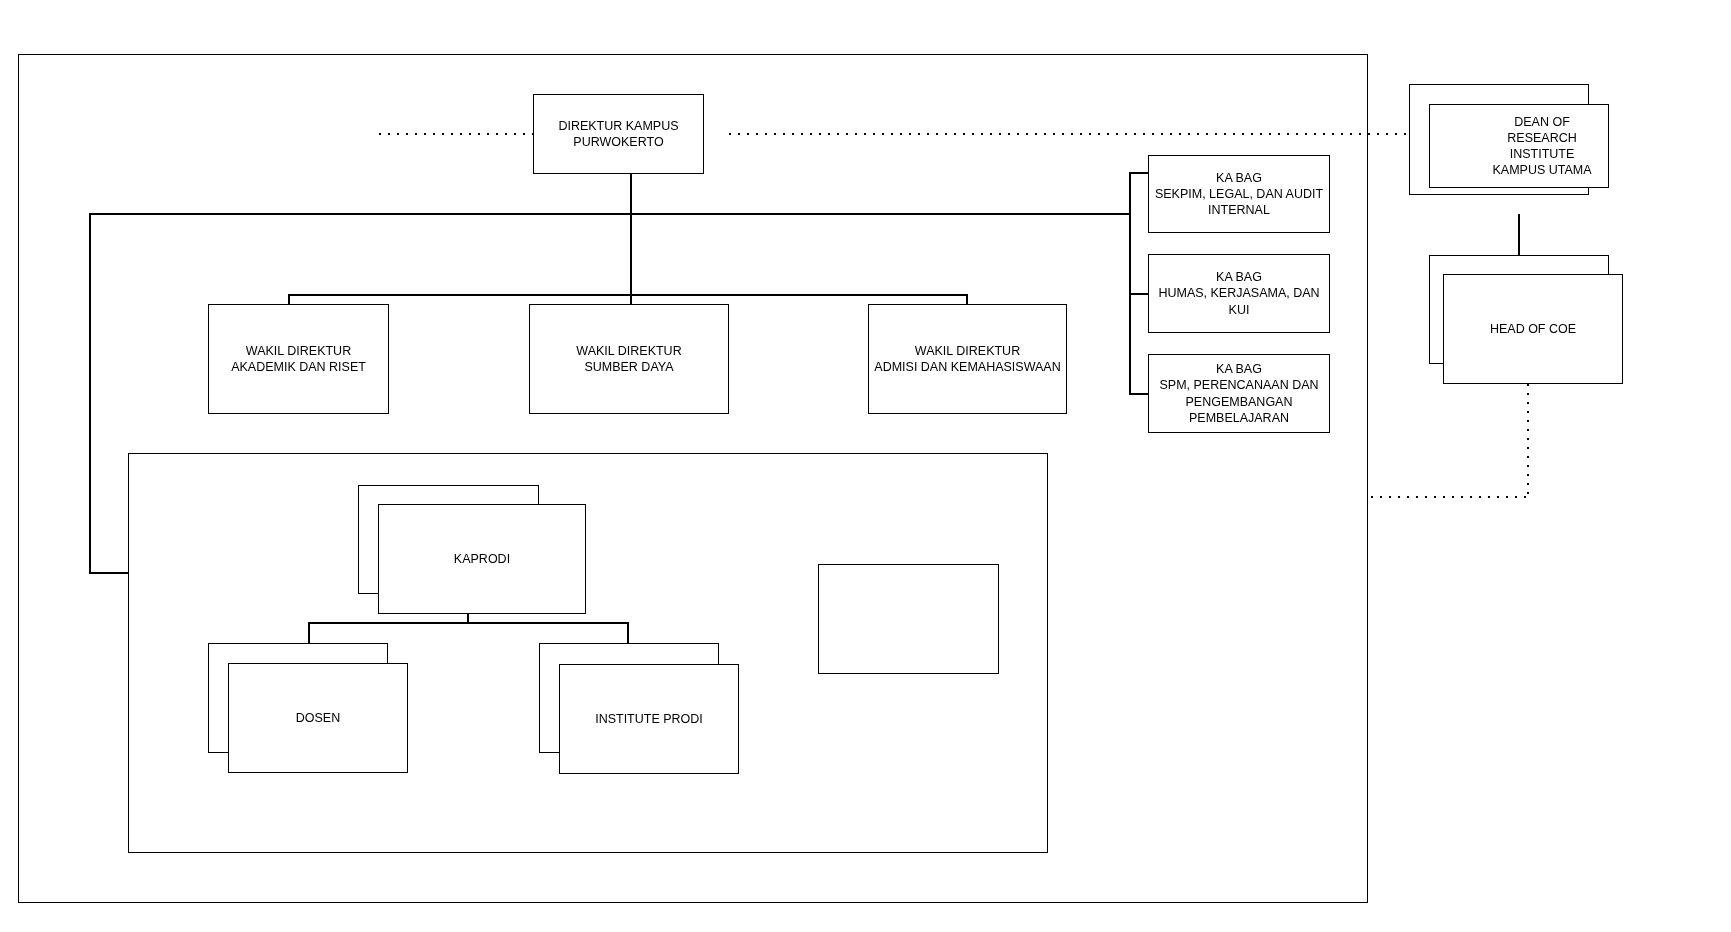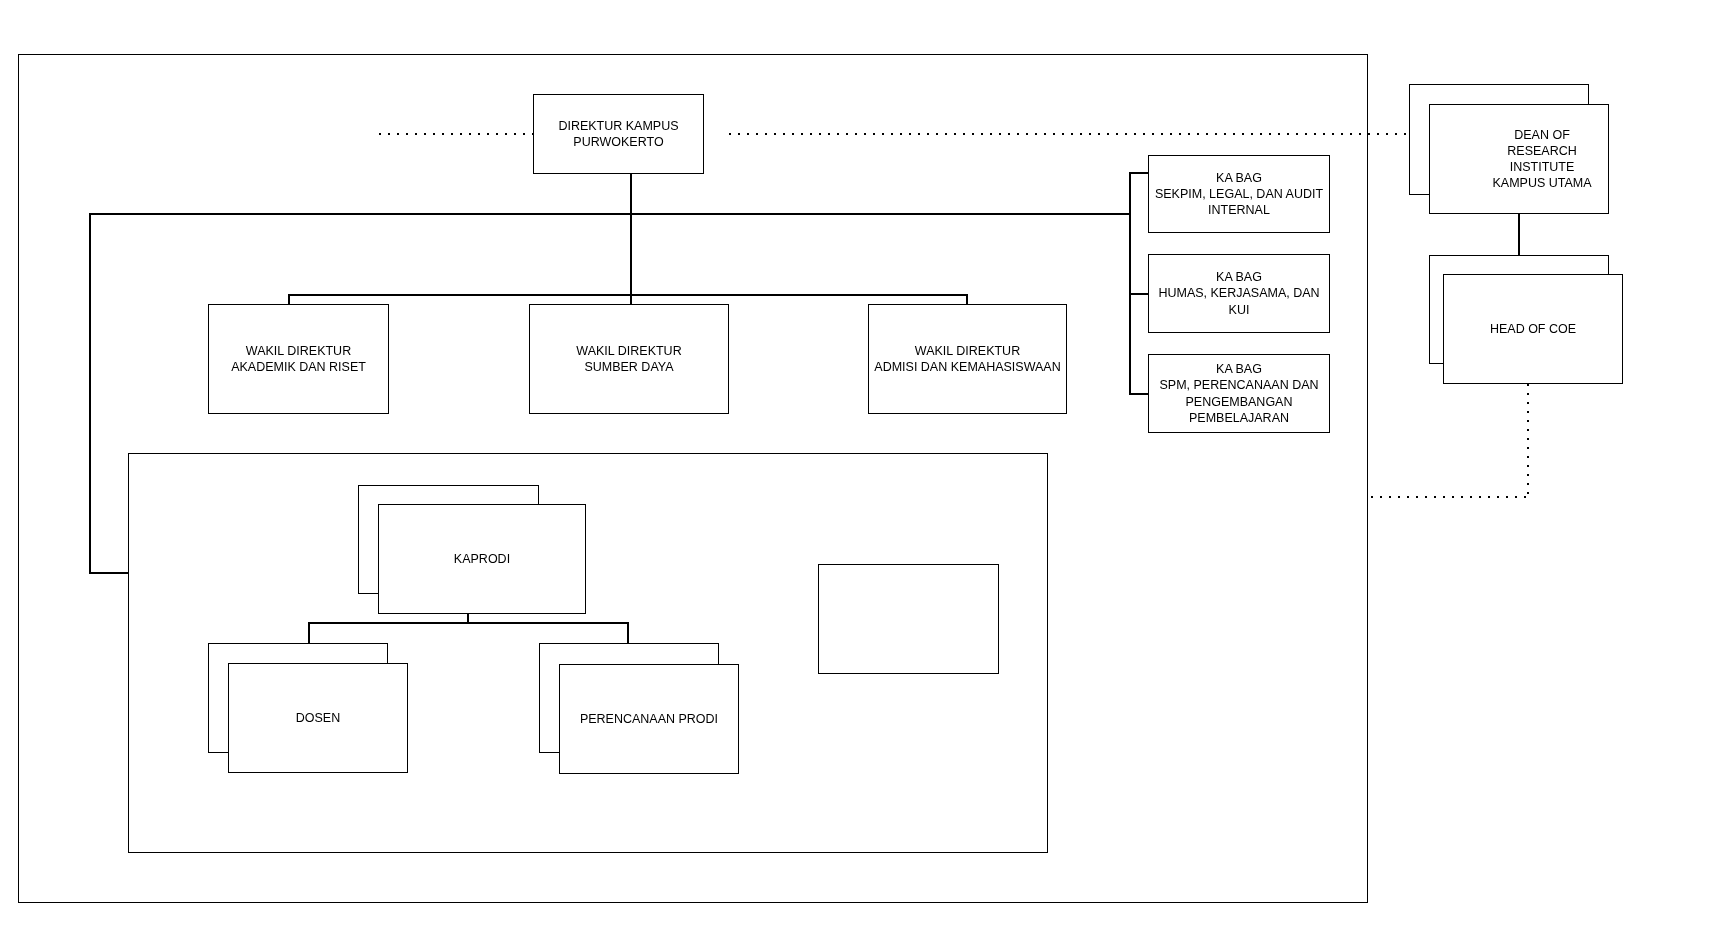--- a/index.html
+++ b/index.html
@@ -114,25 +114,25 @@
 PENGEMBANGAN
 PEMBELAJARAN</div>
 
   <div class="box back" style="left:358px; top:485px; width:181px; height:109px;"></div>
   <div class="box" style="left:378px; top:504px; width:208px; height:110px;">KAPRODI</div>
 
   <div class="box back" style="left:208px; top:643px; width:180px; height:110px;"></div>
   <div class="box" style="left:228px; top:663px; width:180px; height:110px;">DOSEN</div>
 
   <div class="box back" style="left:539px; top:643px; width:180px; height:110px;"></div>
-  <div class="box" style="left:559px; top:664px; width:180px; height:110px;">PERENCANAAN PRODI</div>
+  <div class="box" style="left:559px; top:664px; width:180px; height:110px;">INSTITUTE PRODI</div>
 
   <div class="box back" style="left:818px; top:564px; width:181px; height:110px;"></div>
 
   <div class="box back" style="left:1409px; top:84px; width:180px; height:111px;"></div>
-  <div class="box" style="left:1429px; top:104px; width:180px; height:110px;padding-left:48px;">DEAN OF
+  <div class="box" style="left:1429px; top:104px; width:180px; height:84px;padding-left:48px;">DEAN OF
 RESEARCH INSTITUTE
 KAMPUS UTAMA</div>
 
   <div class="box back" style="left:1429px; top:255px; width:180px; height:109px;"></div>
   <div class="box" style="left:1443px; top:274px; width:180px; height:110px;">HEAD OF COE</div>
 
 </div>
 
 </body></html>

